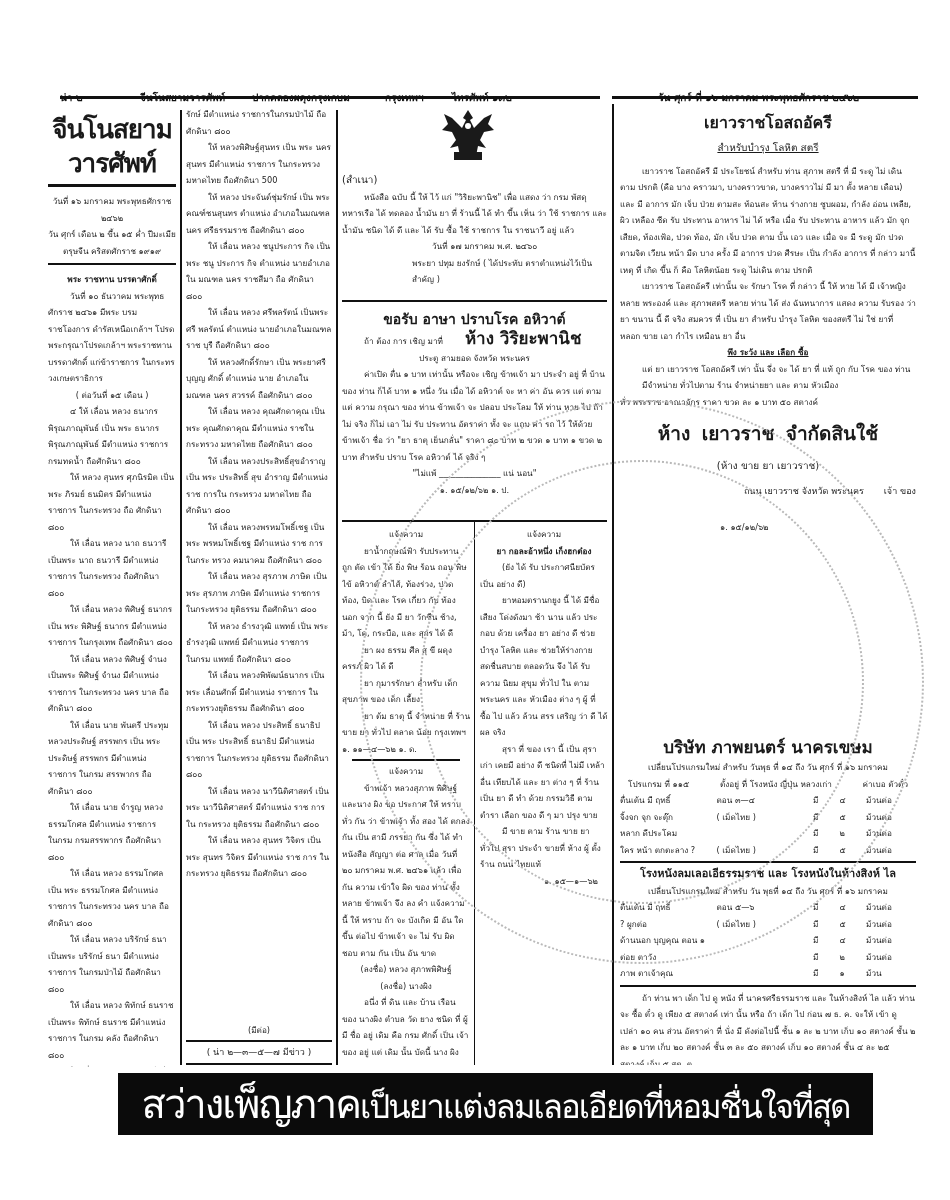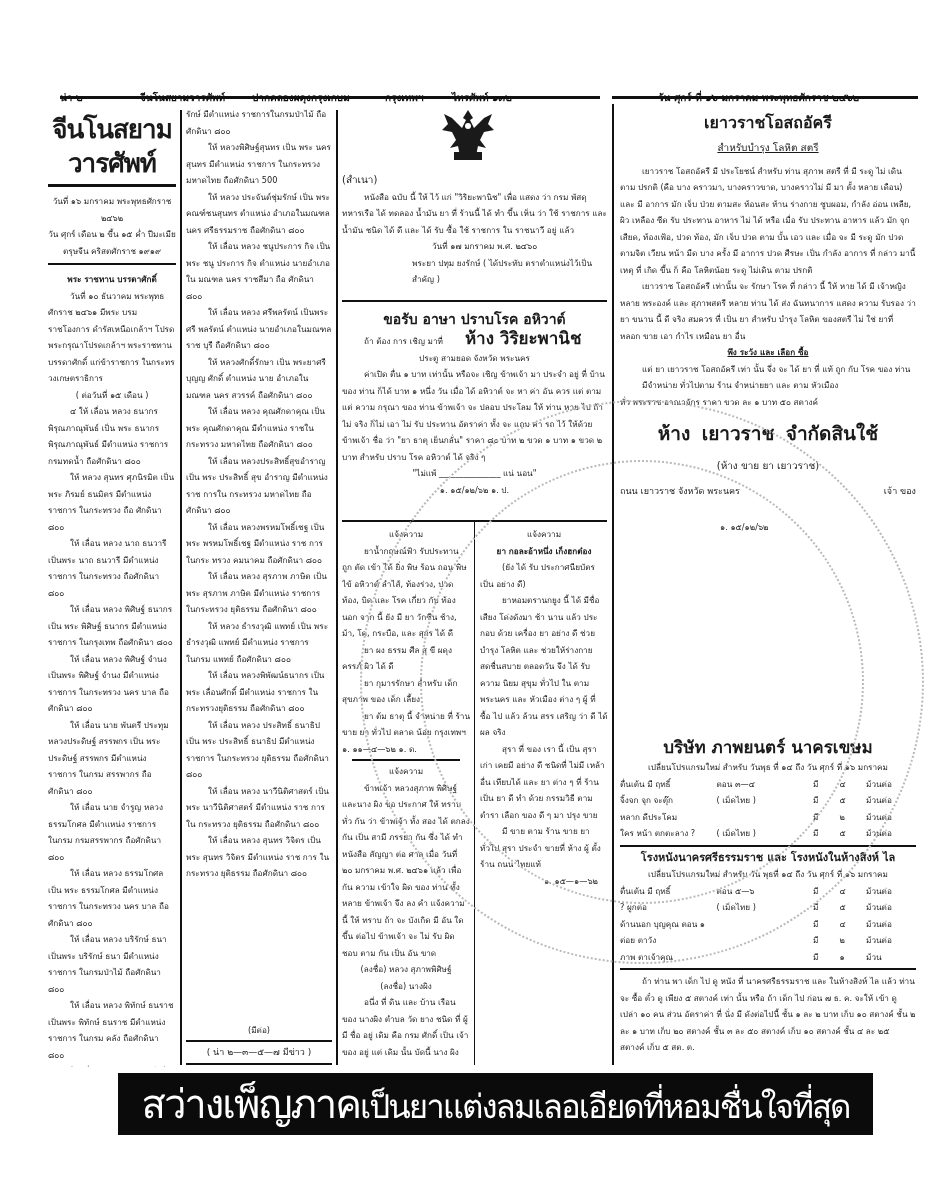--- a/index.html
+++ b/index.html
@@ -158,30 +158,35 @@
     <div class="box-title" style="font-size:16px;">เยาวราชโอสถอัครี</div>
     <div class="center u" style="font-size:10px;margin:6px 0;">สำหรับบำรุง โลหิต สตรี</div>
     <p>เยาวราช โอสถอัครี มี ประโยชน์ สำหรับ ท่าน สุภาพ สตรี ที่ มี ระดู ไม่ เดิน ตาม ปรกติ (คือ บาง คราวมา, บางคราวขาด, บางคราวไม่ มี มา ตั้ง หลาย เดือน) และ มี อาการ มัก เจ็บ ป่วย ตามสะ ท้อนสะ ท้าน ร่างกาย ซูบผอม, กำลัง อ่อน เพลีย, ผิว เหลือง ซีด รับ ประทาน อาหาร ไม่ ได้ หรือ เมื่อ รับ ประทาน อาหาร แล้ว มัก จุก เสียด, ท้องเฟ้อ, ปวด ท้อง, มัก เจ็บ ปวด ตาม บั้น เอว และ เมื่อ จะ มี ระดู มัก ปวด ตามจิต เวียน หน้า มืด บาง ครั้ง มี อาการ ปวด ศีรษะ เป็น กำลัง อาการ ที่ กล่าว มานี้ เหตุ ที่ เกิด ขึ้น ก็ คือ โลหิตน้อย ระดู ไม่เดิน ตาม ปรกติ</p>
     <p>เยาวราช โอสถอัครี เท่านั้น จะ รักษา โรค ที่ กล่าว นี้ ให้ หาย ได้ มี เจ้าหญิง หลาย พระองค์ และ สุภาพสตรี หลาย ท่าน ได้ ส่ง ฉันทนาการ แสดง ความ รับรอง ว่า ยา ขนาน นี้ ดี จริง สมควร ที่ เป็น ยา สำหรับ บำรุง โลหิต ของสตรี ไม่ ใช่ ยาที่ หลอก ขาย เอา กำไร เหมือน ยา อื่น</p>
     <div class="center u bold">พึง ระวัง และ เลือก ซื้อ</div>
     <p>แต่ ยา เยาวราช โอสถอัครี เท่า นั้น จึ่ง จะ ได้ ยา ที่ แท้ ถูก กับ โรค ของ ท่าน</p>
     <p>มีจำหน่าย ทั่วไปตาม ร้าน จำหน่ายยา และ ตาม หัวเมือง</p>
     <p style="text-indent:0">ทั่ว พระราช อาณาจักร ราคา ขวด ละ ๑ บาท ๕๐ สตางค์</p>
     <div class="center bigger" style="margin-top:10px;line-height:30px;">ห้าง เยาวราช จำกัดสินใช้</div>
     <div class="center" style="font-size:10px;margin:8px 0;">(ห้าง ขาย ยา เยาวราช)</div>
-    <div style="display:flex;justify-content:space-between;gap:20px;font-size:9px;">
+    <div style="display:flex;justify-content:flex-end;gap:20px;font-size:9px;">
       <span>ถนน เยาวราช จังหวัด พระนคร</span>
       <span>เจ้า ของ</span>
     </div>
     <div style="padding-left:100px;margin-top:20px;">๑. ๑๕/๑๒/๖๒</div>
   </div>
 
   <div class="col" style="left:620px;top:735px;width:296px;height:330px;">
     <div class="center big" style="line-height:24px;">บริษัท ภาพยนตร์ นาครเขษม</div>
     <div class="center">เปลี่ยนโปรแกรมใหม่ สำหรับ วันพุธ ที่ ๑๔ ถึง วัน ศุกร์ ที่ ๑๖ มกราคม</div>
+    <div class="row" style="padding:0 8px;">
+      <span>โปรแกรม ที่ ๑๑๕</span>
+      <span>ตั้งอยู่ ที่ โรงหนัง ญี่ปุ่น หลวงเก่า</span>
+      <span>ค่าเบอ ตัวตั๋ว</span>
+    </div>
     <div class="row">
         <span style="width:90px">ตื่นเต้น มี ฤทธิ์</span>
         <span style="width:90px">ตอน ๓—๔</span>
         <span style="width:20px">มี</span>
         <span style="width:20px">๔</span>
         <span style="width:50px">ม้วนต่อ</span>
       </div>
     <div class="row">
         <span style="width:90px">จิ้งจก จุก จะตุ๊ก</span>
         <span style="width:90px">( เม็ดไทย )</span>
@@ -197,21 +202,21 @@
         <span style="width:50px">ม้วนต่อ</span>
       </div>
     <div class="row">
         <span style="width:90px">ใคร หน้า ตกตะลาง ?</span>
         <span style="width:90px">( เม็ดไทย )</span>
         <span style="width:20px">มี</span>
         <span style="width:20px">๕</span>
         <span style="width:50px">ม้วนต่อ</span>
       </div>
     <div style="height:2px;background:#111;margin:3px 0;"></div>
-    <div class="center bold" style="font-size:11px;">โรงหนังนาครศรีธรรมราช และ โรงหนังในห้างสิงห์ ไล</div>
+    <div class="center bold" style="font-size:11px;">โรงหนังลมเลอเอีธรรมราช และ โรงหนังในห้างสิงห์ ไล</div>
     <div class="center">เปลี่ยนโปรแกรมใหม่ สำหรับ วัน พุธที่ ๑๔ ถึง วัน ศุกร์ ที่ ๑๖ มกราคม</div>
     <div class="row">
         <span style="width:90px">ตื่นเต้น มี ฤทธิ์</span>
         <span style="width:90px">ตอน ๕—๖</span>
         <span style="width:20px">มี</span>
         <span style="width:20px">๔</span>
         <span style="width:50px">ม้วนต่อ</span>
       </div>
     <div class="row">
         <span style="width:90px">? ผูกต่อ</span>

